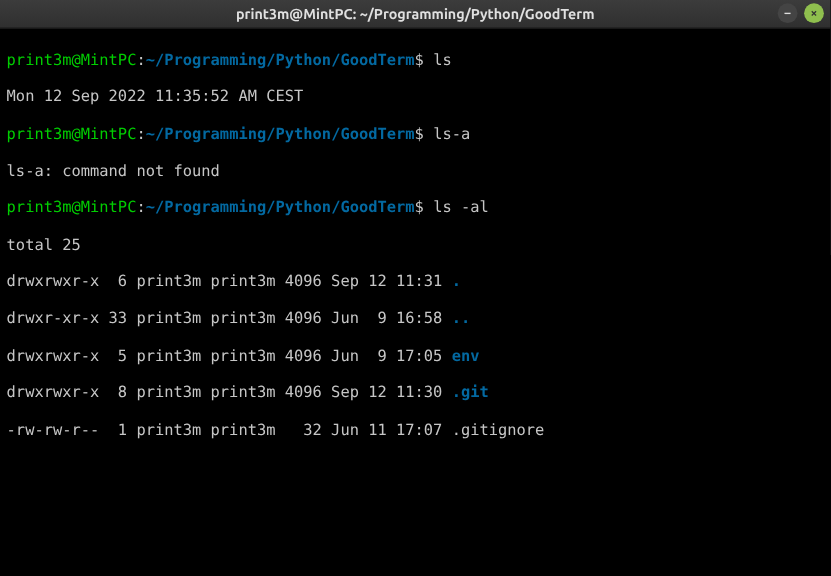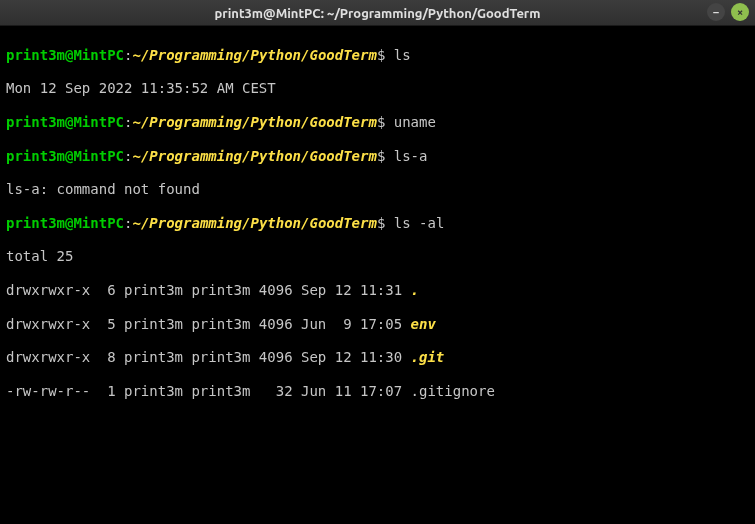--- a/index.html
+++ b/index.html
@@ -49,45 +49,45 @@
     .terminal {
       background: #000;
       color: #c6c6c6;
       padding: 4px 6px;
       height: calc(100% - 26px);
       line-height: 1.2;
       white-space: pre;
       overflow: hidden;
       font-size: 14px;
     }
-    .green-bold { color: #00cd00; font-weight: bold; }
-    .blue-bold { color: #fde047; font-weight: bold; font-style: italic; }
+    .green-bold { color: #00cd00; font-weight: normal; }
+    .blue-bold { color: #0369a1; font-weight: bold; }
     .normal { color: #c6c6c6; }
     .line { min-height: 16.8px; }
   </style>
 </head>
 <body>
 
 <div class="titlebar">
   <span class="title-text">print3m@MintPC: ~/Programming/Python/GoodTerm</span>
   <div class="window-controls">
     <div class="win-btn win-min">–</div>
     <div class="win-btn win-close">×</div>
   </div>
 </div>
 
 <div class="terminal">
 <div class="line"><span class="green-bold">print3m@MintPC</span><span class="normal">:</span><span class="blue-bold">~/Programming/Python/GoodTerm</span><span class="normal">$</span><span class="normal"> </span><span class="normal">ls</span></div>
 <div class="line"><span class="normal">Mon 12 Sep 2022 11:35:52 AM CEST</span></div>
-<div class="line"><span class="green-bold">print3m@MintPC</span><span class="normal">:</span><span class="blue-bold">~/Programming/Python/GoodTerm</span><span class="normal">$</span><span class="normal"> </span><span class="normal">uname</span></div>
 <div class="line"><span class="green-bold">print3m@MintPC</span><span class="normal">:</span><span class="blue-bold">~/Programming/Python/GoodTerm</span><span class="normal">$</span><span class="normal"> </span><span class="normal">ls-a</span></div>
 <div class="line"><span class="normal">ls-a: command not found</span></div>
 <div class="line"><span class="green-bold">print3m@MintPC</span><span class="normal">:</span><span class="blue-bold">~/Programming/Python/GoodTerm</span><span class="normal">$</span><span class="normal"> </span><span class="normal">ls -al</span></div>
 <div class="line"><span class="normal">total 25</span></div>
 <div class="line"><span class="normal">drwxrwxr-x  6 print3m print3m 4096 Sep 12 11:31 </span><span class="blue-bold">.</span></div>
+<div class="line"><span class="normal">drwxr-xr-x 33 print3m print3m 4096 Jun  9 16:58 </span><span class="blue-bold">..</span></div>
 <div class="line"><span class="normal">drwxrwxr-x  5 print3m print3m 4096 Jun  9 17:05 </span><span class="blue-bold">env</span></div>
 <div class="line"><span class="normal">drwxrwxr-x  8 print3m print3m 4096 Sep 12 11:30 </span><span class="blue-bold">.git</span></div>
 <div class="line"><span class="normal">-rw-rw-r--  1 print3m print3m   32 Jun 11 17:07 .gitignore</span></div>
 
 
 
 
 
 
 </div>

